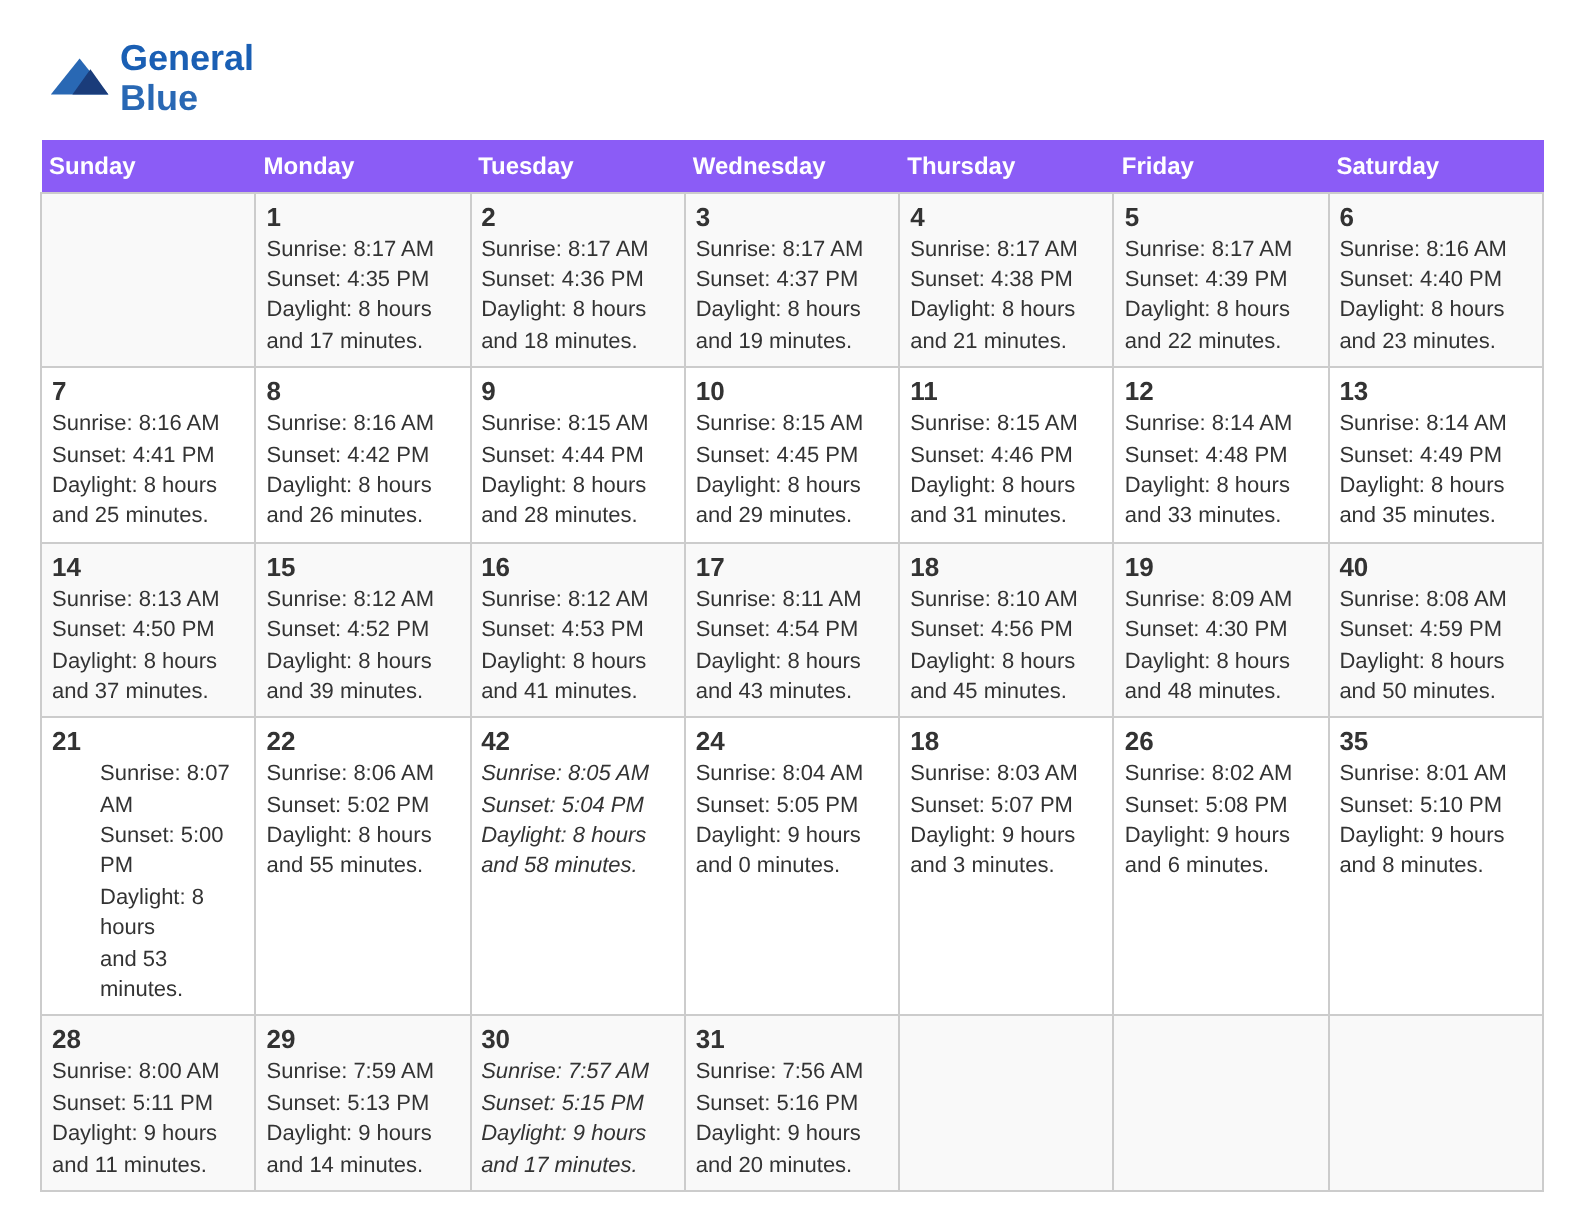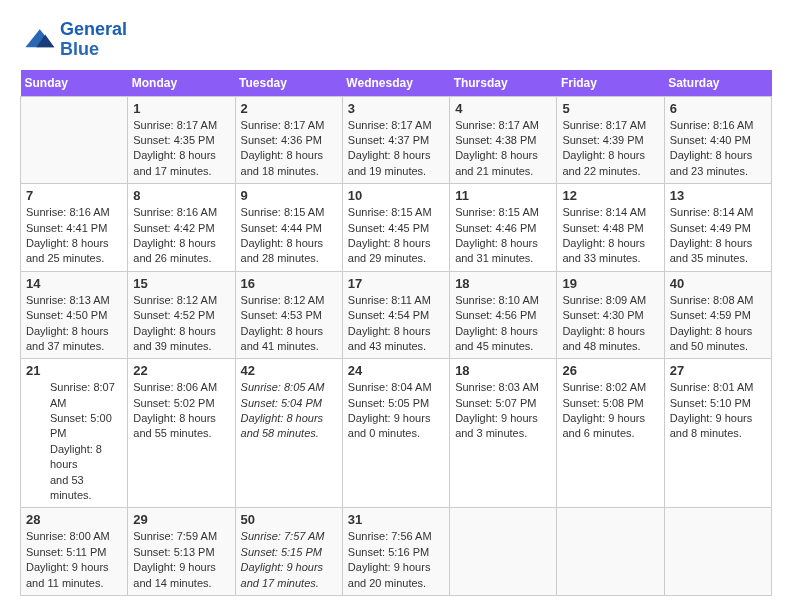--- a/index.html
+++ b/index.html
@@ -300,21 +300,21 @@
 and 3 minutes.</div>
         </td>
         <td>
           <span class="day-num">26</span>
           <div class="day-info" style="white-space: pre-line;">Sunrise: 8:02 AM
 Sunset: 5:08 PM
 Daylight: 9 hours
 and 6 minutes.</div>
         </td>
         <td>
-          <span class="day-num">27</span>
+          <span class="day-num">35</span>
           <div class="day-info" style="white-space: pre-line;">Sunrise: 8:01 AM
 Sunset: 5:10 PM
 Daylight: 9 hours
 and 8 minutes.</div>
         </td>
       </tr>
       <tr>
         <td>
           <span class="day-num">28</span>
           <div class="day-info" style="white-space: pre-line;">Sunrise: 8:00 AM
@@ -323,21 +323,21 @@
 and 11 minutes.</div>
         </td>
         <td>
           <span class="day-num">29</span>
           <div class="day-info" style="white-space: pre-line;">Sunrise: 7:59 AM
 Sunset: 5:13 PM
 Daylight: 9 hours
 and 14 minutes.</div>
         </td>
         <td>
-          <span class="day-num">50</span>
+          <span class="day-num">30</span>
           <div class="day-info" style="white-space: pre-line; font-style: italic;">Sunrise: 7:57 AM
 Sunset: 5:15 PM
 Daylight: 9 hours
 and 17 minutes.</div>
         </td>
         <td>
           <span class="day-num">31</span>
           <div class="day-info" style="white-space: pre-line;">Sunrise: 7:56 AM
 Sunset: 5:16 PM
 Daylight: 9 hours

